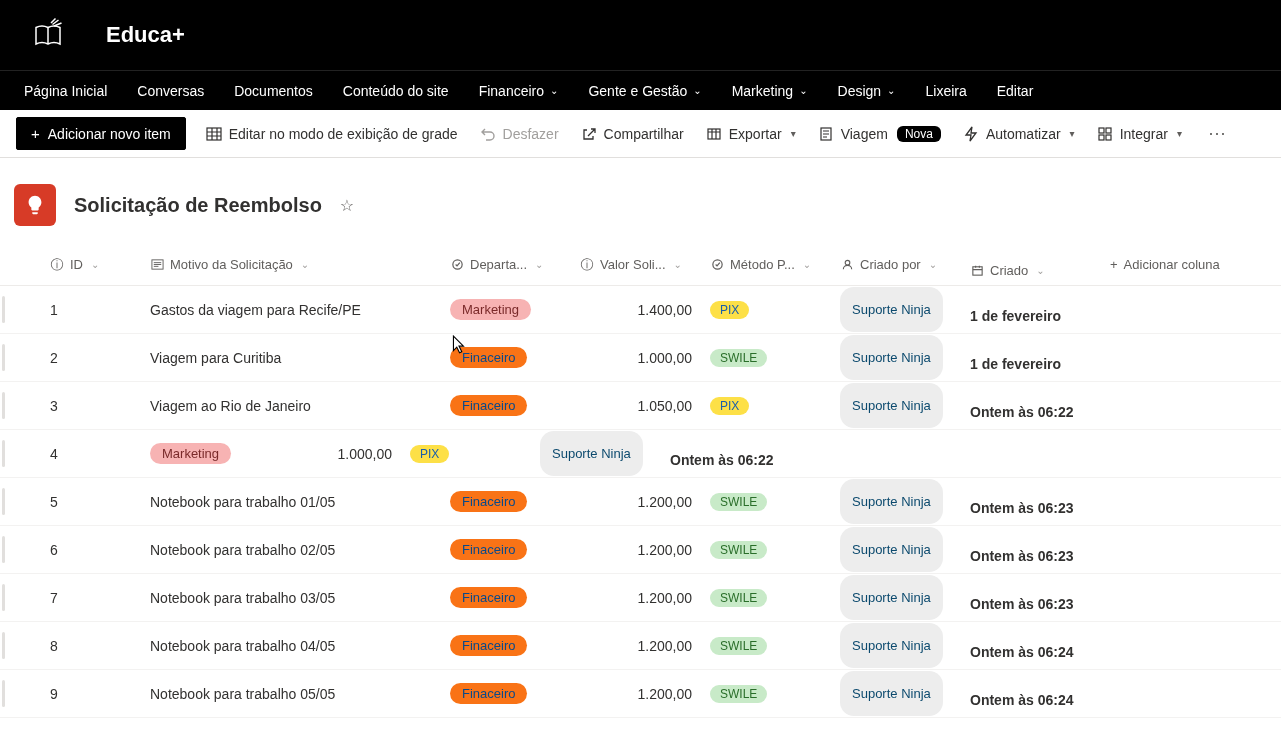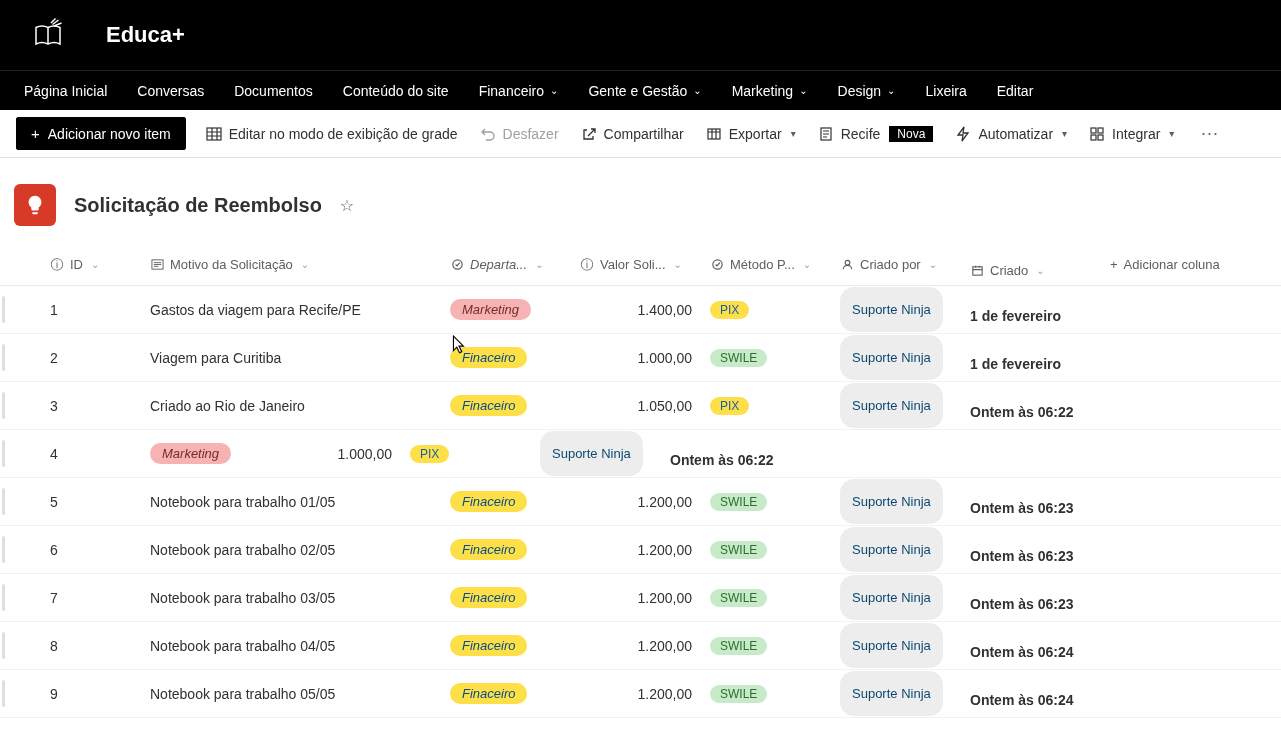--- a/index.html
+++ b/index.html
@@ -13,53 +13,53 @@
 .navbar { background: #000; height: 40px; display: flex; align-items: center; padding: 0 24px; gap: 30px; border-top: 1px solid #222; }
 .nav-item { color: #fff; font-size: 14px; cursor: pointer; display: flex; align-items: center; gap: 6px; }
 .nav-item .chev { font-size: 10px; }
 
 .toolbar { height: 48px; display: flex; align-items: center; padding: 8px 16px; gap: 18px; border-bottom: 1px solid #e1dfdd; }
 .btn-primary { background: #000; color: #fff; border: 1px solid #000; padding: 7px 14px; border-radius: 2px; display: flex; align-items: center; gap: 8px; cursor: pointer; font-size: 14px; }
 .btn-primary .plus { font-size: 15px; }
 .tool-btn { display: flex; align-items: center; gap: 7px; cursor: pointer; color: #323130; font-size: 14px; padding: 4px 2px; }
 .tool-btn.disabled { color: #a19f9d; cursor: default; }
 .tool-btn .ico { width: 16px; height: 16px; display:inline-flex; align-items:center; justify-content:center; }
-.badge-nova { background: #000; color: #fff; border-radius: 0; padding: 1px 8px; font-size: 12px; margin-left: 2px; }
+.badge-nova { background: #000; color: #fff; border-radius: 6px; padding: 1px 8px; font-size: 12px; margin-left: 2px; }
 .tool-btn .caret { font-size: 10px; color: #605e5c; margin-left: 2px; }
 .ellipsis { font-size: 18px; color: #605e5c; cursor: pointer; padding: 0 6px; }
 
 .header-row { display: flex; align-items: center; gap: 18px; padding: 26px 14px 18px 14px; }
 .header-icon { width: 42px; height: 42px; background: #d73b27; border-radius: 6px; display: flex; align-items: center; justify-content: center; }
 .header-icon svg { width: 22px; height: 22px; }
 .header-title { font-size: 20px; font-weight: 600; color: #323130; }
 .star { color: #605e5c; cursor: pointer; font-size: 16px; }
 
 .grid { width: 100%; }
 .grid-head { display: flex; align-items: center; height: 42px; border-bottom: 1px solid #edebe9; padding-left: 20px; }
 .grid-row { display: flex; align-items: center; height: 48px; border-bottom: 1px solid #f3f2f1; padding-left: 20px; position: relative; }
 .grid-row::before { content: ""; position: absolute; left: 2px; top: 10px; bottom: 10px; width: 3px; background: #e1dfdd; border-radius: 2px; }
 .col { display: flex; align-items: center; gap: 6px; font-size: 13px; color: #605e5c; overflow: hidden; white-space: nowrap; text-overflow: ellipsis; }
 .col .hchev { font-size: 10px; color: #a19f9d; margin-left: 2px; }
 .c-id { width: 130px; padding-left: 30px; }
 .c-motivo { width: 300px; }
-.c-dept { width: 130px; font-style: italic; }
+.c-dept { width: 130px; }
 .c-valor { width: 130px; justify-content: flex-end; padding-right: 18px; }
 .c-metodo { width: 130px; }
 .c-criadopor { width: 130px; }
 .c-criado { width: 140px; margin-top: 12px; }
 .c-add { width: 140px; }
 
 .grid-row .c-id { color: #323130; font-size: 14px; }
 .grid-row .c-motivo { color: #323130; font-size: 14px; }
 .grid-row .c-valor { color: #323130; font-size: 14px; }
 .grid-row .c-criado { color: #323130; font-size: 14px; font-weight: bold; }
 
 .pill { display: inline-block; padding: 3px 12px; border-radius: 14px; font-size: 13px; }
 .pill-marketing { background: #f7b3b3; color: #7a2a2a; }
-.pill-finaceiro { background: #fde047; color: #0a4a8a; }
+.pill-finaceiro { background: #f97316; color: #0a4a8a; }
 .pill-pix { background: #fde047; color: #1b5faa; padding: 2px 10px; font-size: 12px; }
 .pill-swile { background: #c8eac8; color: #2a6e2a; padding: 2px 10px; font-size: 12px; }
 .pill-user { background: #ededed; color: #0c4a6e; padding: 15px 12px; font-size: 13px; }
 
 .cursor { position: absolute; left: 452px; top: 335px; pointer-events: none; }
 .cursor svg { width: 14px; height: 20px; }
 
 .headico { width:14px; height:14px; display:inline-flex; align-items:center; justify-content:center; color:#605e5c; }
 
 </style>
@@ -159,21 +159,21 @@
     <span class="caret">▾</span>
   </div>
 
   <div class="tool-btn">
     <span class="ico">
       <svg viewBox="0 0 16 16" width="16" height="16" fill="none" stroke="#323130" stroke-width="1.2">
           <rect x="3" y="2" width="10" height="12"></rect>
           <path d="M5 5h6M5 8h6M5 11h4"></path>
         </svg>
     </span>
-    <span>Recife</span>
+    <span>Viagem</span>
     <span class="badge-nova">Nova</span>
   </div>
 
   <div class="tool-btn">
     <span class="ico">
       <svg viewBox="0 0 16 16" width="16" height="16" fill="none" stroke="#323130" stroke-width="1.3">
           <path d="M9 1 L3 9 H8 L7 15 L13 7 H8 Z"></path>
         </svg>
     </span>
     <span>Automatizar</span>
@@ -300,21 +300,21 @@
         <div class="col c-metodo">
           <span class="pill pill-swile">SWILE</span>
         </div>
         <div class="col c-criadopor">
           <span class="pill pill-user">Suporte Ninja</span>
         </div>
         <div class="col c-criado">1 de fevereiro</div>
       </div>
       <div class="grid-row">
         <div class="col c-id">3</div>
-        <div class="col c-motivo">Criado ao Rio de Janeiro</div>
+        <div class="col c-motivo">Viagem ao Rio de Janeiro</div>
         <div class="col c-dept">
           <span class="pill pill-finaceiro">Finaceiro</span>
         </div>
         <div class="col c-valor">1.050,00</div>
         <div class="col c-metodo">
           <span class="pill pill-pix">PIX</span>
         </div>
         <div class="col c-criadopor">
           <span class="pill pill-user">Suporte Ninja</span>
         </div>

